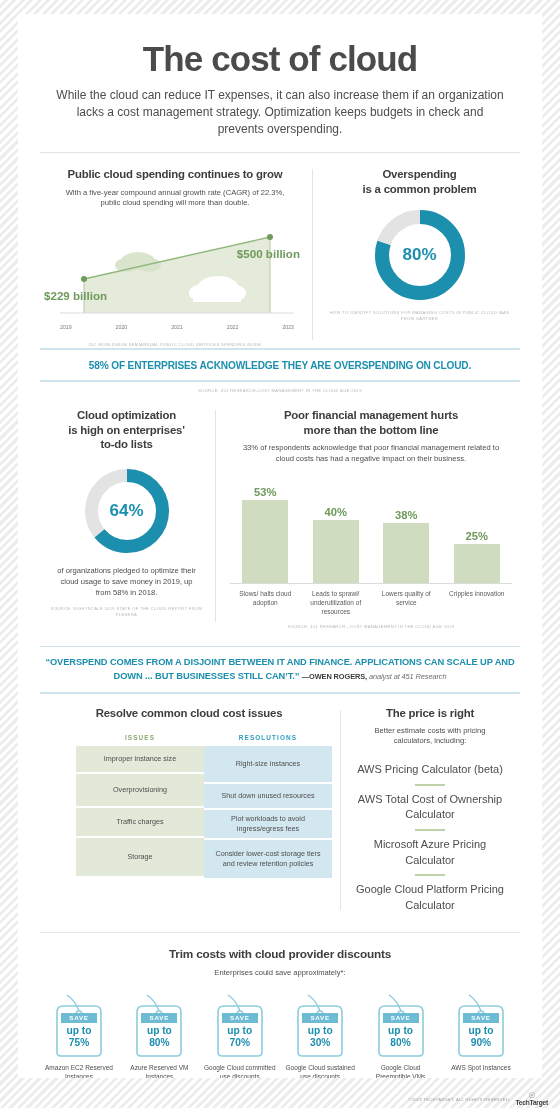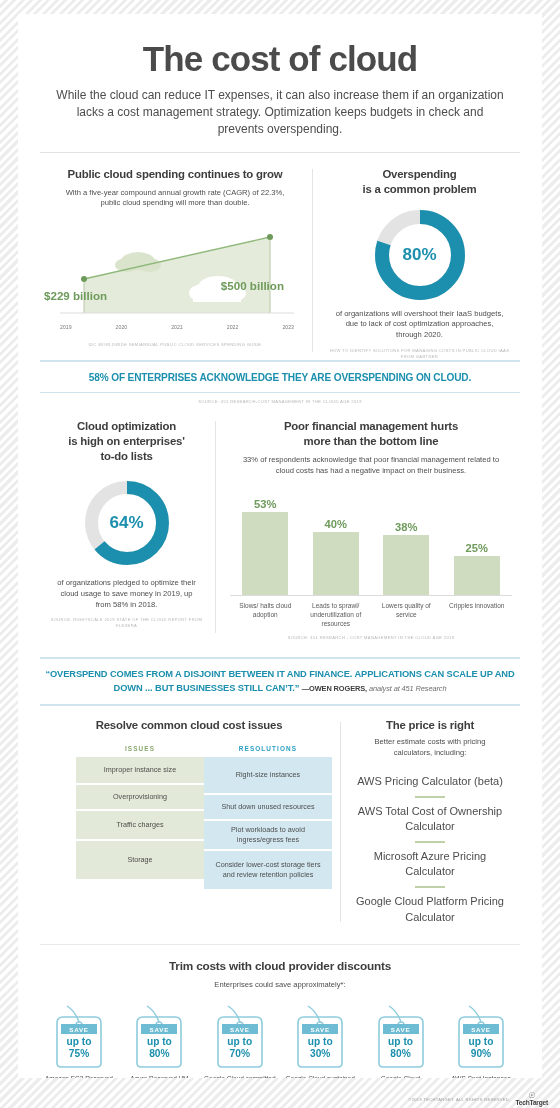--- a/index.html
+++ b/index.html
@@ -60,22 +60,22 @@
   
   .areawrap{position:relative;margin-top:8px;height:118px;}
   .areawrap svg{display:block;}
   .axis-labels{display:flex;justify-content:space-between;padding:3px 10px 0 14px;}
   .axis-labels span{font-size:5.2px;color:#7a7a7a;}
   .lbl-229{
     position:absolute;left:-2px;top:72px;
     font-size:11.6px;font-weight:bold;color:#6e9a5b;white-space:nowrap;
   }
   .lbl-500{
-    position:absolute;right:20px;top:30px;
-    font-size:11.6px;font-weight:bold;color:#6e9a5b;white-space:nowrap;margin-top:32px;
+    position:absolute;right:4px;top:30px;
+    font-size:11.6px;font-weight:bold;color:#6e9a5b;white-space:nowrap;
   }
   
   .donut{position:relative;margin:10px auto 0 auto;}
   .donut .val{
     position:absolute;inset:0;display:flex;align-items:center;justify-content:center;
     font-size:17px;font-weight:bold;color:#1b8fad;
   }
   
   .banner{}
   .banner .hr{height:1.6px;background:#cfe4ec;}
@@ -201,21 +201,20 @@
       <h2 class="sec">is a common problem</h2>
 
       <div class="donut" style="width:96px;height:96px;">
         <svg width="96" height="96" viewBox="0 0 96 96">
           <circle cx="48" cy="48" r="38" fill="none" stroke="#e3e3e3" stroke-width="14"></circle>
           <circle cx="48" cy="48" r="38" fill="none" stroke="#1b8fad" stroke-width="14" stroke-dasharray="191.1 47.8" transform="rotate(-90 48 48)"></circle>
         </svg>
         <div class="val">80%</div>
       </div>
 
-      <p class="sub">of organizations will overshoot their IaaS budgets, due to lack of cost optimization approaches, through 2020.</p>
       <p class="src">HOW TO IDENTIFY SOLUTIONS FOR MANAGING COSTS IN PUBLIC CLOUD IAAS FROM GARTNER</p>
     </div>
   </div>
 
   <div class="banner">
     <div class="hr"></div>
     <div class="txt">58% OF ENTERPRISES ACKNOWLEDGE THEY ARE OVERSPENDING ON CLOUD.</div>
     <div class="hr"></div>
     <p class="src banner-src">SOURCE: 451 RESEARCH-COST MANAGEMENT IN THE CLOUD AGE 2019</p>
   </div>
@@ -287,21 +286,21 @@
   </div>
 
   <div class="band">
 
     <div class="col-left" style="width:300px;padding-top:12px;">
       <h2 class="sec">Resolve common cloud cost issues</h2>
       <div class="tbl-wrap">
         <div class="tcol">
           <div class="thead issues">ISSUES</div>
           <div class="tcell g" style="height:26px;">Improper instance size</div>
-          <div class="tcell g" style="height:26px;">Overprovisioning</div>
+          <div class="tcell g" style="height:34px;">Overprovisioning</div>
           <div class="tcell g" style="height:30px;">Traffic charges</div>
           <div class="tcell g" style="height:40px;">Storage</div>
         </div>
         <div class="tcol">
           <div class="thead res">RESOLUTIONS</div>
           <div class="tcell b" style="height:36px;">Right-size instances</div>
           <div class="tcell b" style="height:26px;">Shut down unused resources</div>
           <div class="tcell b" style="height:30px;">Plot workloads to avoid ingress/egress fees</div>
           <div class="tcell b" style="height:40px;">Consider lower-cost storage tiers and review retention policies</div>
         </div>

